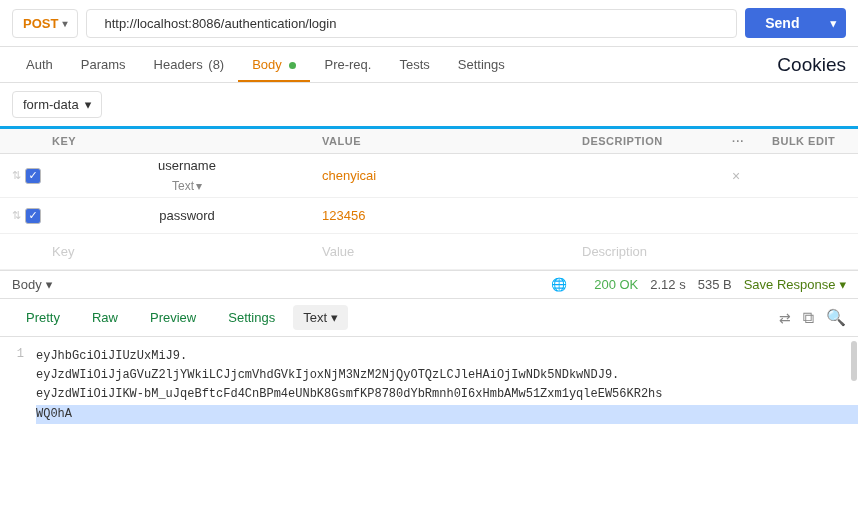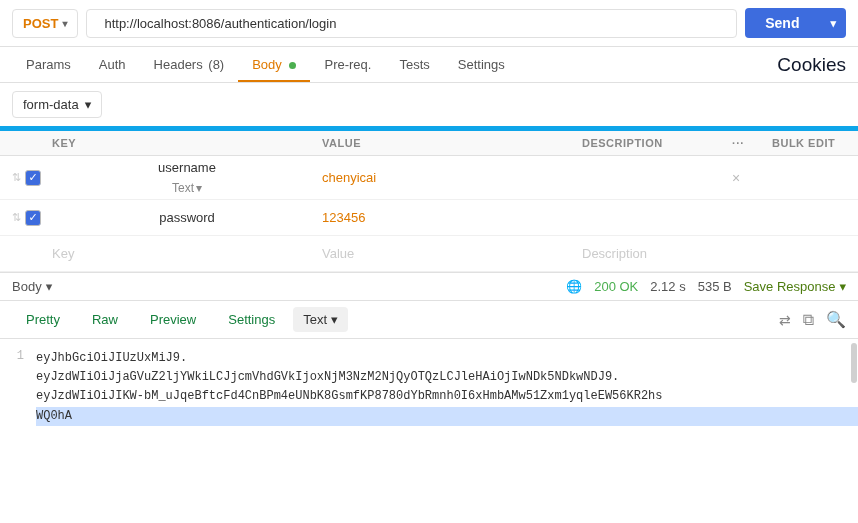--- a/index.html
+++ b/index.html
@@ -121,21 +121,21 @@
       color: #0f172a;
       cursor: pointer;
       font-size: 19px;
     }
 
     
     .form-data-bar {
       display: flex;
       align-items: center;
       padding: 8px 12px;
-      border-bottom: 5px solid #0ea5e9;
+      border-bottom: 3px solid #0ea5e9;
       background: #fff;
     }
     .form-data-select {
       display: flex;
       align-items: center;
       gap: 6px;
       border: 1px solid #e0e0e0;
       border-radius: 4px;
       padding: 5px 10px;
       font-size: 13px;
@@ -246,20 +246,21 @@
     }
     .response-stats {
       margin-left: auto;
       display: flex;
       align-items: center;
       gap: 12px;
     }
     .stat-ok {
       color: #4caf50;
       font-weight: 500;
+      margin-left: 15px;
     }
     .stat-time { color: #555; }
     .stat-size { color: #555; }
     .save-response-btn {
       color: #4d7c0f;
       font-size: 13px;
       cursor: pointer;
       display: flex;
       align-items: center;
       gap: 4px;
@@ -349,24 +350,24 @@
   <input class="url-input" type="text" value="http://localhost:8086/authentication/login" style="">
   <button class="send-btn">
     <span class="send-btn-label">Send</span>
     <span class="send-btn-divider"></span>
     <span class="send-btn-chevron">▾</span>
   </button>
 </div>
 
 <div class="tabs-bar">
   <div class="tab-item">
+    <span>Auth</span>
+  </div>
+  <div class="tab-item">
     <span>Params</span>
-  </div>
-  <div class="tab-item">
-    <span>Auth</span>
   </div>
   <div class="tab-item">
     <span>Headers</span>
     <span class="tab-badge">(8)</span>
   </div>
   <div class="tab-item active">
     <span>Body</span>
     <span class="tab-dot"></span>
   </div>
   <div class="tab-item">

